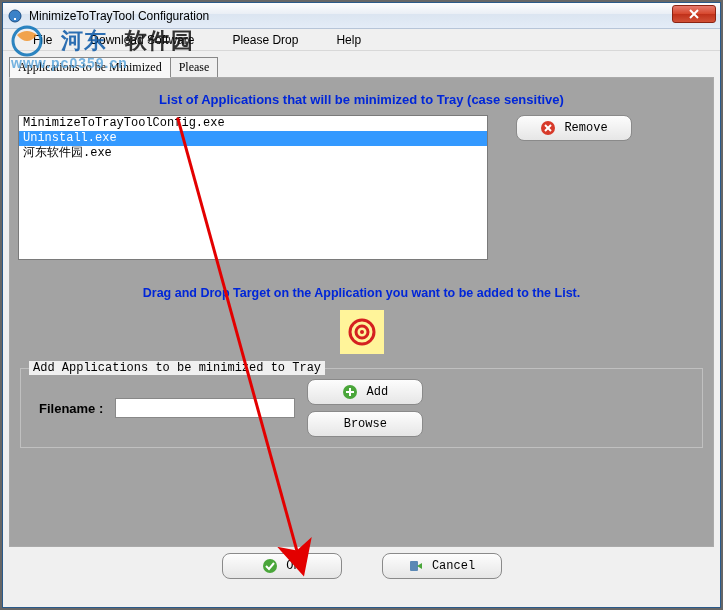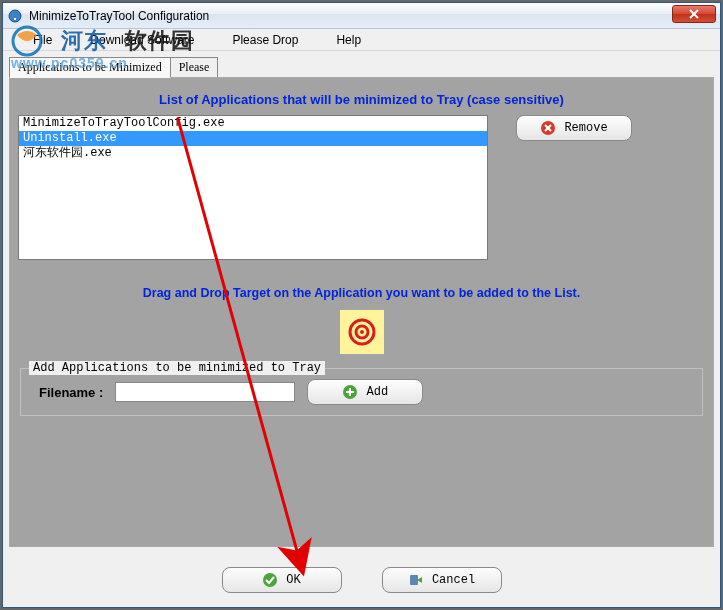--- a/index.html
+++ b/index.html
@@ -206,21 +206,20 @@
     border: 1px solid #888;
     background: #fff;
     padding: 1px 4px;
     font-size: 12px;
   }
   .btn-col { display:flex; flex-direction:column; gap:6px; }
   
   .bottom-bar {
     height: 54px;
     display:flex;
-    align-items:center;
     justify-content:center;
     gap: 40px;
     border-top: none;
   }
   
   .watermark {
     position: absolute;
     top: 22px;
     left: 8px;
     pointer-events: none;
@@ -319,20 +318,23 @@
         <div class="btn-col">
           <button class="win-btn">
             <span class="ico">
               <svg viewBox="0 0 16 16">
                     <circle cx="8" cy="8" r="7" fill="#4aa63a"></circle>
                     <line x1="8" y1="4" x2="8" y2="12" stroke="#fff" stroke-width="2"></line>
                     <line x1="4" y1="8" x2="12" y2="8" stroke="#fff" stroke-width="2"></line>
                   </svg>
             </span>
             <span>Add</span>
+          </button>
+          <button class="win-btn">
+            <span>Browse</span>
           </button>
         </div>
       </div>
     </div>
 
   </div>
 
   <div class="bottom-bar">
     <button class="win-btn" style="min-width:120px">
       <span class="ico">

